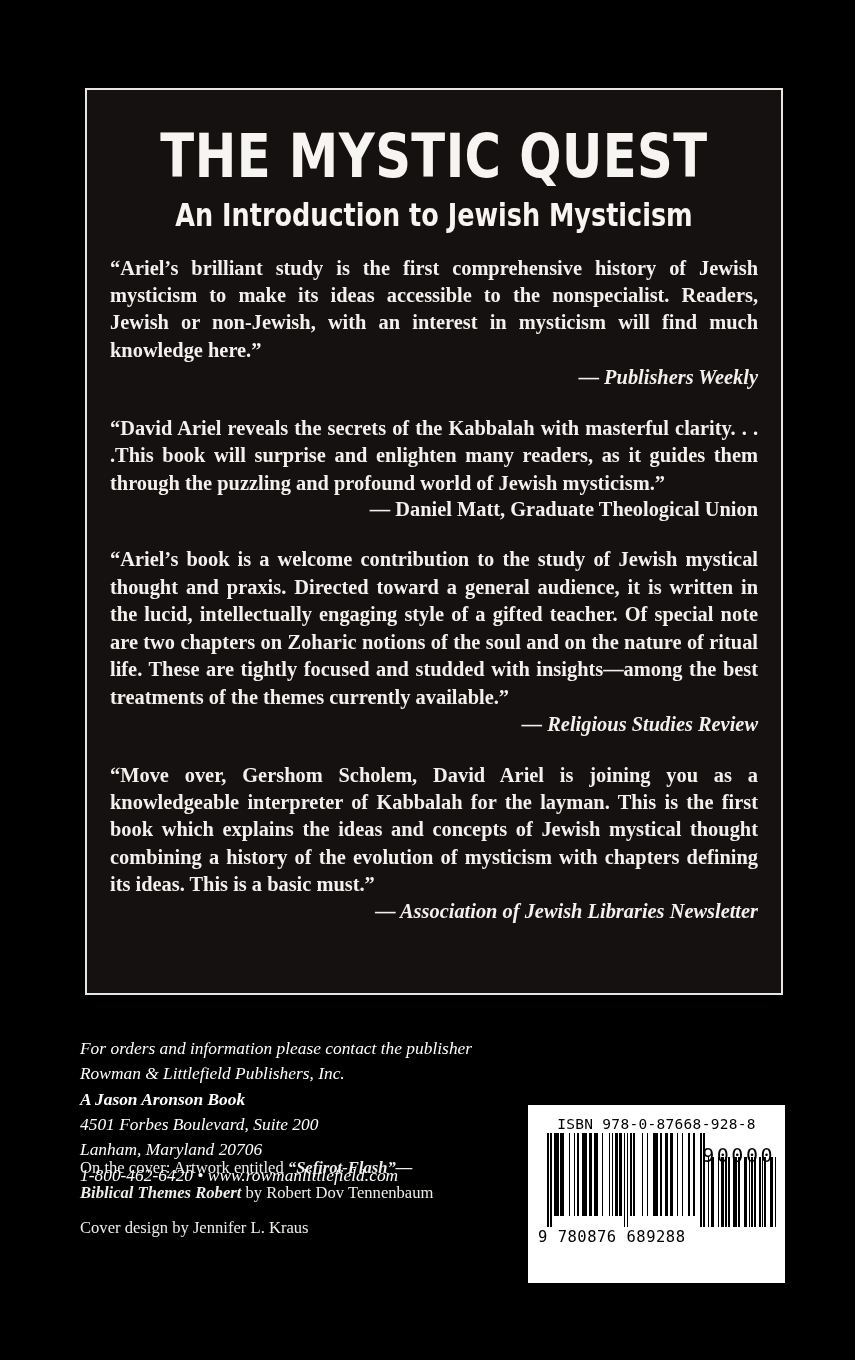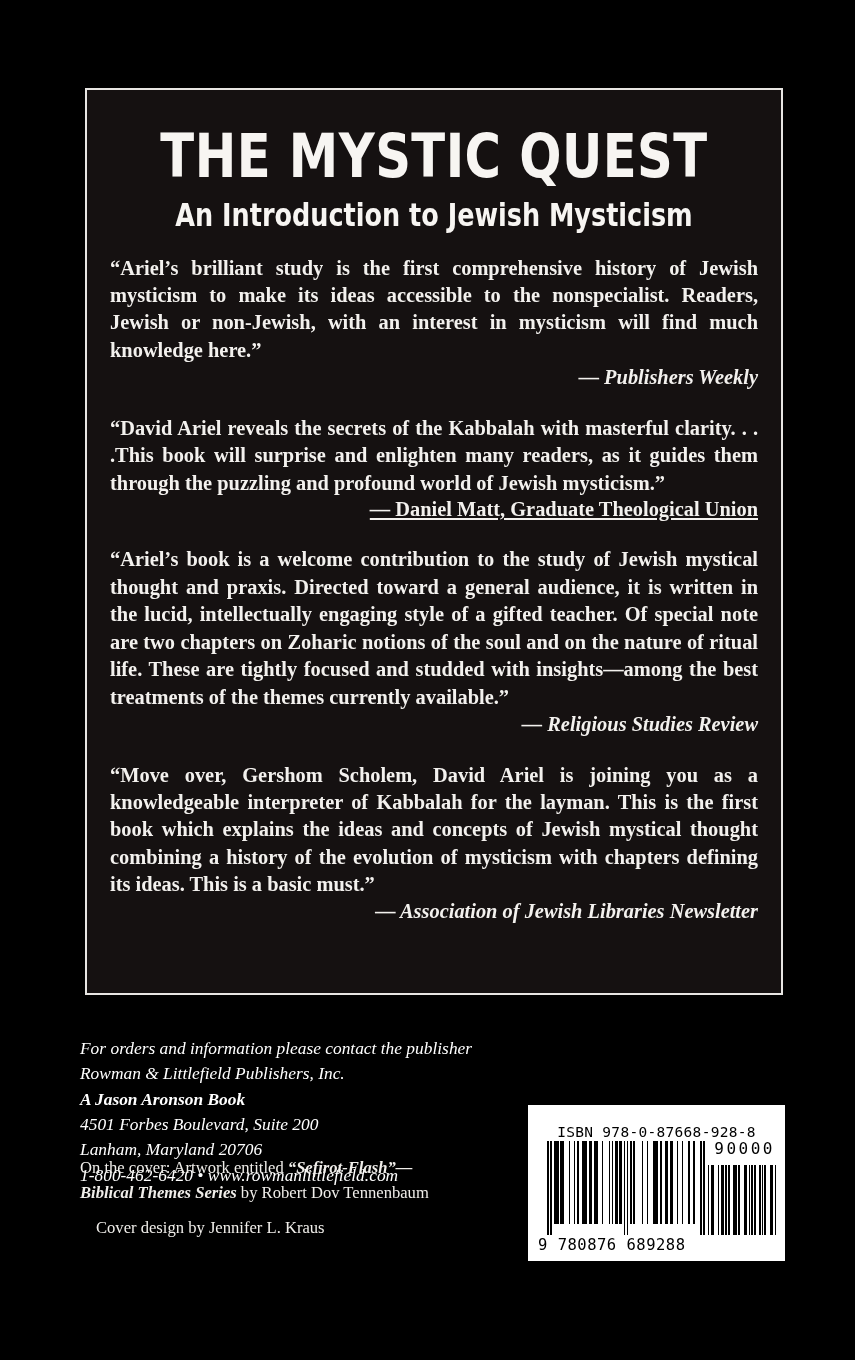--- a/index.html
+++ b/index.html
@@ -82,21 +82,20 @@
     font-weight: 700;
     font-style: italic;
     font-size: 20.4px;
     line-height: 1.345;
     color: #f3f1ee;
     text-align: right;
     margin: 0;
   }
   .quote-attrib.upright {
     font-style: normal;
-    text-decoration: underline;
   }
   .tight-attrib {
     margin-top: -1px;
   }
 
   
   #publisher-block {
     position: absolute;
     left: 80px;
     top: 1036px;
@@ -125,33 +124,32 @@
     font-size: 16.6px;
     line-height: 1.48;
     white-space: nowrap;
   }
   .credit-line em {
     font-style: italic;
     font-weight: 700;
   }
   #cover-design-line {
     margin-top: 11px;
-    margin-left: 16px;
   }
 
   
   #barcode-box {
     position: absolute;
     left: 528px;
     top: 1105px;
     width: 257px;
-    height: 156px;
+    height: 178px;
     background: #ffffff;
     box-sizing: border-box;
-    padding: 20px 6px 3px 6px;
+    padding: 12px 6px 3px 6px;
   }
   #barcode-isbn {
     font-family: "DejaVu Sans Mono", "Liberation Mono", monospace;
     font-size: 14.5px;
     letter-spacing: 0.3px;
     color: #000;
     text-align: center;
     white-space: nowrap;
     line-height: 1.05;
     margin-bottom: 1px;
@@ -170,23 +168,23 @@
   #ean-supp {
     position: absolute;
     right: 3px;
     top: 24px;
     width: 68px;
     height: 70px;
   }
   #supp-digits {
     position: absolute;
     right: 4px;
-    top: 0px;
+    top: 12px;
     font-family: "DejaVu Sans Mono", "Liberation Mono", monospace;
-    font-size: 16px;
+    font-size: 20px;
     letter-spacing: 2.5px;
     color: #000;
     line-height: 1;
   }
   #ean-digits {
     position: absolute;
     left: 4px;
     bottom: 0px;
     width: 178px;
     font-family: "DejaVu Sans Mono", "Liberation Mono", monospace;
@@ -240,21 +238,21 @@
   <div class="pub-line">For orders and information please contact the publisher</div>
   <div class="pub-line">Rowman &amp; Littlefield Publishers, Inc.</div>
   <div class="pub-line bold">A Jason Aronson Book</div>
   <div class="pub-line">4501 Forbes Boulevard, Suite 200</div>
   <div class="pub-line">Lanham, Maryland 20706</div>
   <div class="pub-line">1-800-462-6420 • www.rowmanlittlefield.com</div>
 </div>
 
 <div id="cover-credits">
   <div class="credit-line"><span>On the cover: Artwork entitled </span><em>“Sefirot-Flash”—</em></div>
-  <div class="credit-line"><em>Biblical Themes Series</em><span> by Robert Dov Tennenbaum</span></div>
+  <div class="credit-line"><em>Biblical Themes Robert</em><span> by Robert Dov Tennenbaum</span></div>
   <div class="credit-line" id="cover-design-line">Cover design by Jennifer L. Kraus</div>
 </div>
 
 <div id="barcode-box">
   <div id="barcode-isbn">ISBN 978-0-87668-928-8</div>
   <div id="barcode-body">
     <div id="supp-digits">90000</div>
     <div id="ean-main">
         <div class="bar" style="left: 0px; width: 1.58px; height: 94px;"></div>
         <div class="bar" style="left: 3.32632px; width: 1.58px; height: 94px;"></div>

